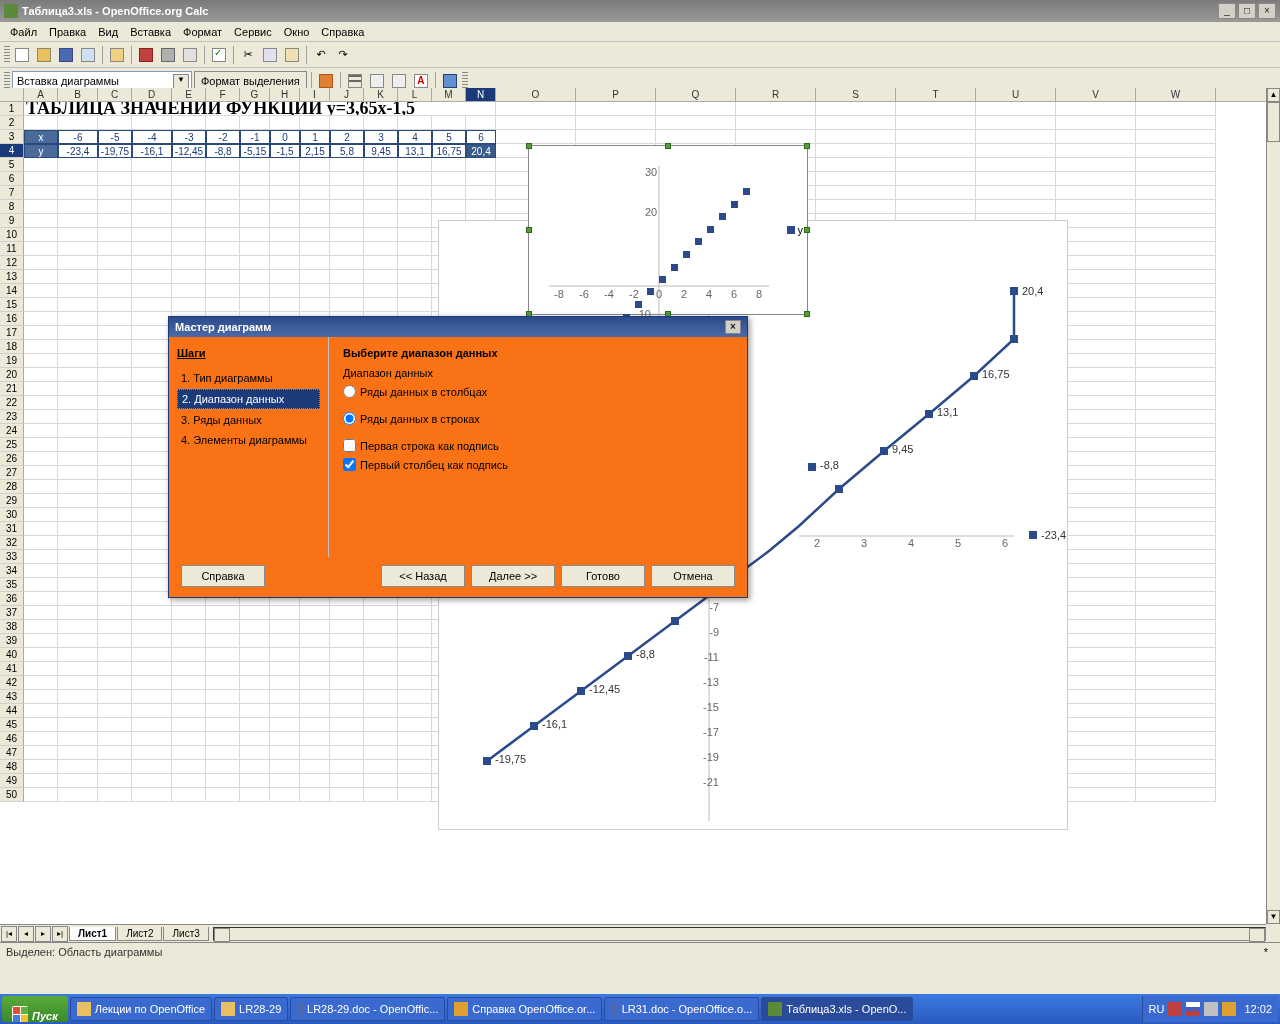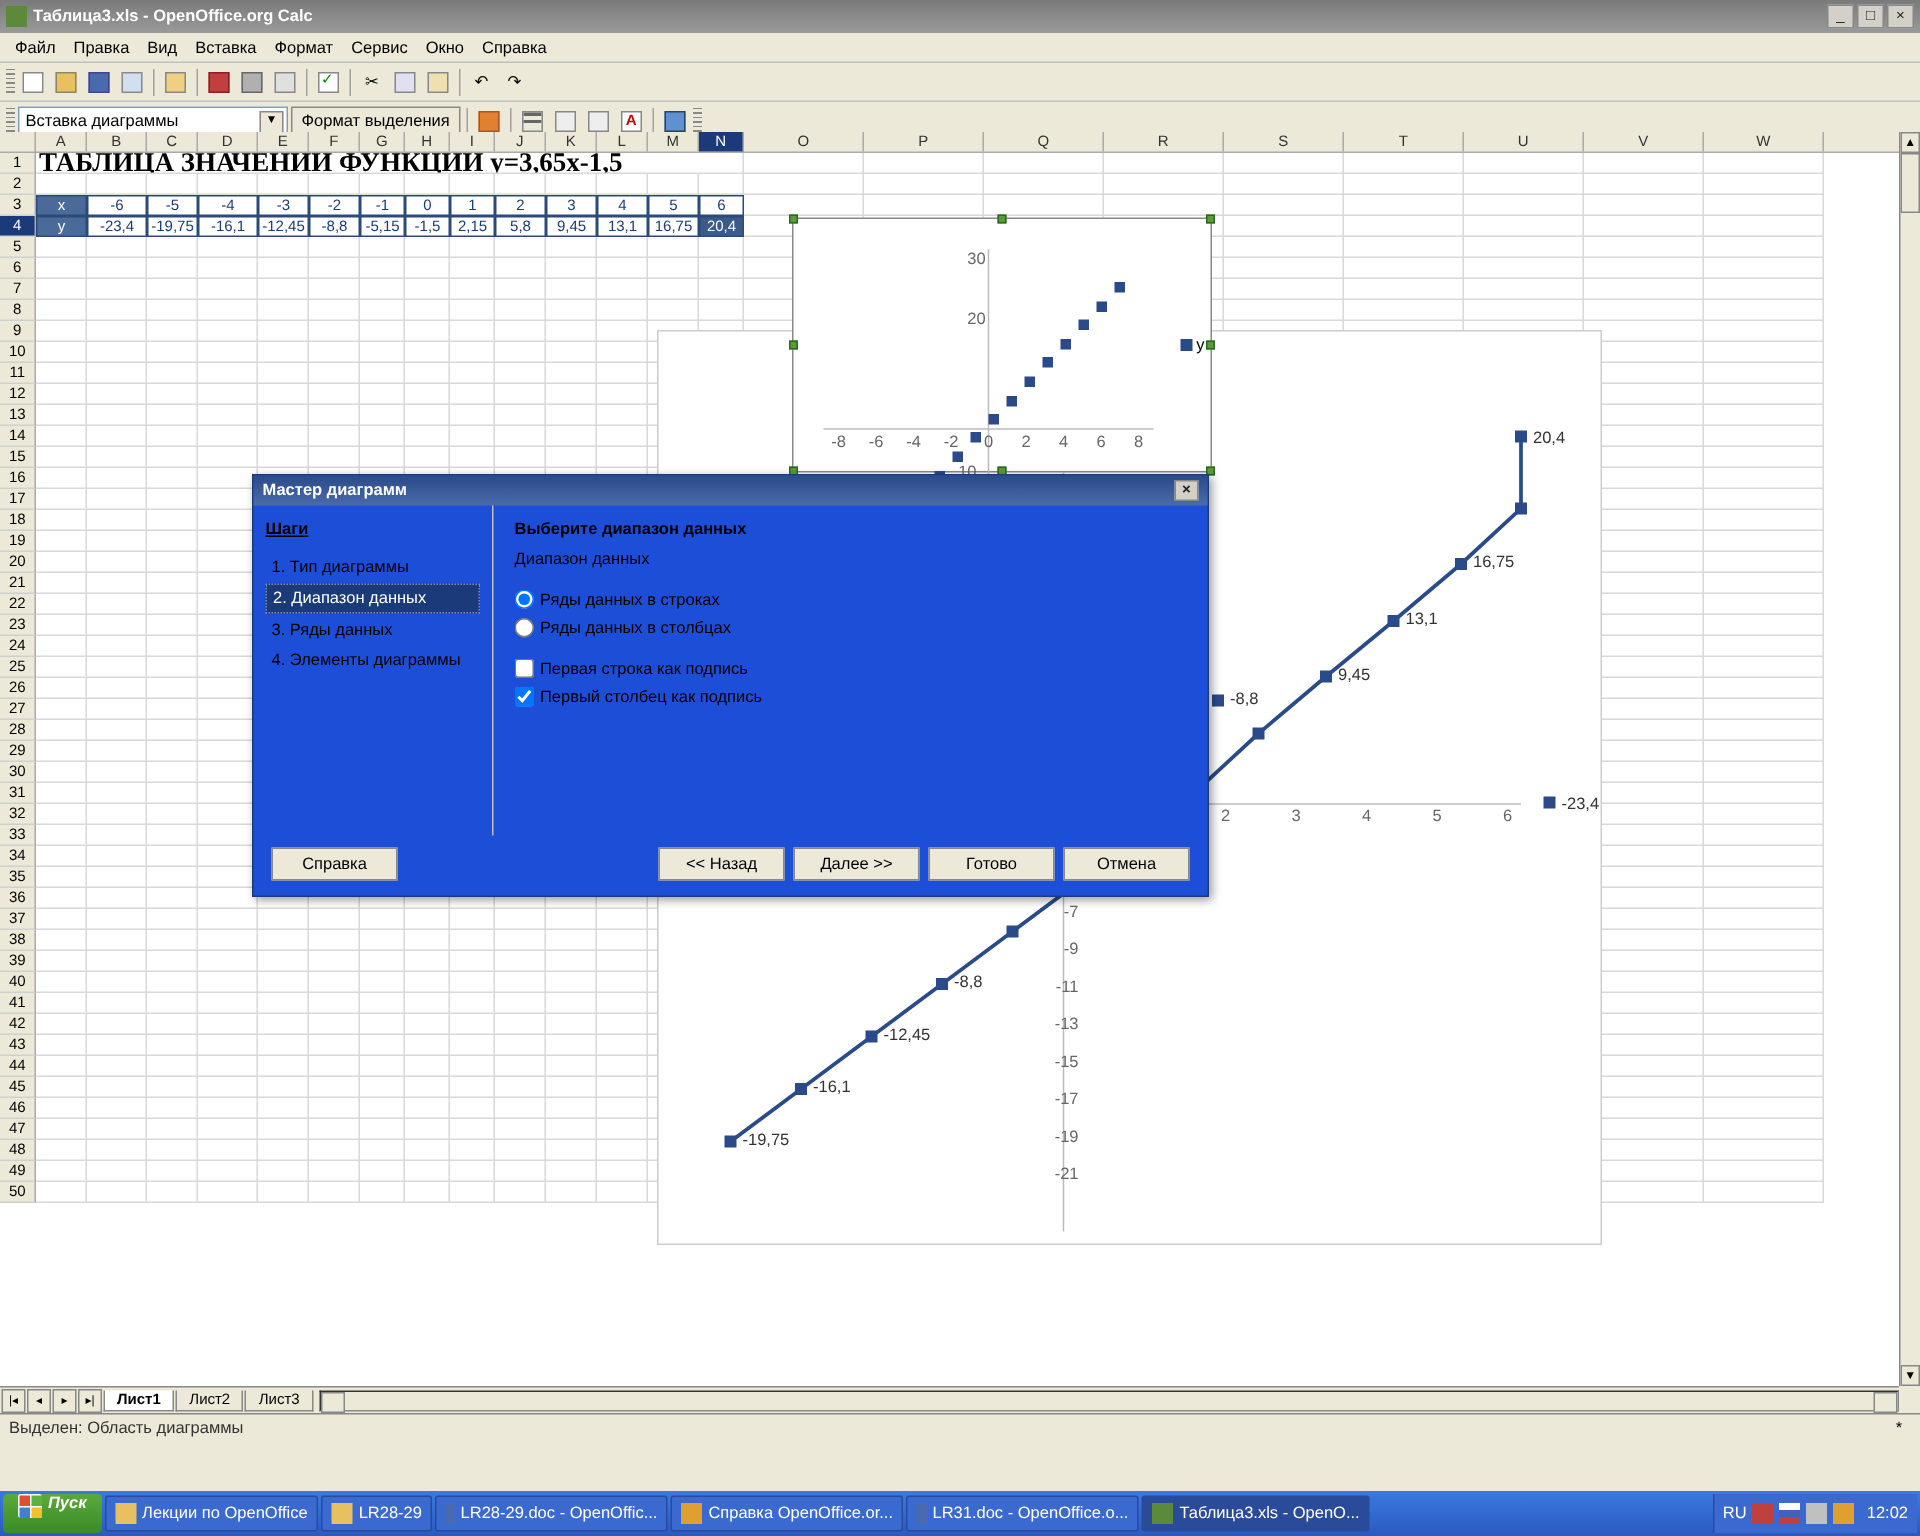--- a/index.html
+++ b/index.html
@@ -85,42 +85,42 @@
 .small-chart { position: absolute; left: 528px; top: 145px; width: 280px; height: 170px; background: #fff; border: 1px solid #888; }
 .small-chart .handle { width: 6px; height: 6px; background: #5a9a3a; border: 1px solid #2a6a1a; position: absolute; }
 .chart-area { position: absolute; left: 10px; top: 10px; right: 40px; bottom: 10px; }
 .legend-box { position: absolute; right: 4px; top: 50%; transform: translateY(-50%); font-size: 9px; display: flex; align-items: center; gap: 3px; }
 .legend-sq { width: 8px; height: 8px; background: #2a4a8a; }
 
 
 .big-chart { position: absolute; left: 438px; top: 220px; width: 630px; height: 610px; background: #fff; border: 1px solid #ccc; }
 
 
-.wizard { position: absolute; left: 168px; top: 316px; width: 638px; height: 282px; background: #1d4ed8; border: 1px solid #1a3a7a; box-shadow: 2px 2px 6px rgba(0,0,0,0.4); }
+.wizard { position: absolute; left: 168px; top: 316px; width: 580px; height: 282px; background: #f97316; border: 1px solid #1a3a7a; box-shadow: 2px 2px 6px rgba(0,0,0,0.4); }
 .wizard .wiz-title { height: 20px; background: linear-gradient(#2a4a8a, #4a6aaa); color: #fff; font-weight: bold; padding: 2px 6px; display: flex; align-items: center; }
 .wizard .wiz-title .close-x { margin-left: auto; width: 16px; height: 14px; background: #d4d0c8; border: 1px solid #888; text-align: center; line-height: 12px; color: #222; font-size: 10px; }
 .wizard .wiz-body { display: flex; height: 220px; }
 .wizard .steps { width: 160px; padding: 10px 8px; border-right: 1px solid #c0c0c0; }
 .wizard .steps .steps-hdr { font-weight: bold; text-decoration: underline; margin-bottom: 10px; }
 .wizard .steps .step { padding: 3px 4px; margin: 2px 0; cursor: default; }
 .wizard .steps .step.active { background: #1a3a7a; color: #fff; border: 1px dotted #88a; }
 .wizard .content { flex: 1; padding: 10px 14px; }
 .wizard .content .sect-title { font-weight: bold; margin-bottom: 8px; }
 .wizard .content .lbl { margin: 6px 0 2px; }
 .wizard .content .range-row { display: flex; gap: 4px; }
 .wizard .content input[type=text] { flex: 1; border: 1px solid #7f9db9; padding: 2px 4px; background: #fff; }
 .wizard .content .shrink-btn { width: 22px; height: 20px; border: 1px solid #888; background: #ece9d8; display:flex;align-items:center;justify-content:center; }
 .wizard .content .radio-row, .wizard .content .check-row { margin: 6px 0; display: flex; align-items: center; gap: 4px; }
 .wizard .wiz-buttons { display: flex; gap: 6px; padding: 8px 12px; justify-content: flex-start; }
 .wizard .wiz-buttons .spacer { flex: 1; }
 .wizard .wiz-buttons button { min-width: 84px; height: 22px; border: 1px solid #888; background: #ece9d8; }
 
 
 .taskbar { position: absolute; left: 0; bottom: 0; right: 0; height: 30px; background: linear-gradient(#3a7ae0, #2a5ac0); display: flex; align-items: center; padding: 0 2px; }
-.start-btn { height: 26px; background: linear-gradient(#5aaa3a, #3a8a2a); border-radius: 3px; padding: 0 10px; color: #fff; font-weight: bold; display: flex; align-items: flex-start; gap: 4px; font-style: italic; }
+.start-btn { height: 26px; background: linear-gradient(#5aaa3a, #3a8a2a); border-radius: 3px; padding: 0 10px; color: #fff; font-weight: bold; display: flex; align-items: flex-end; gap: 4px; font-style: italic; }
 .task-item { height: 24px; background: #3a6ad0; border: 1px solid #2a4a9a; color: #fff; padding: 0 6px; margin-left: 2px; display: flex; align-items: center; gap: 4px; font-size: 10px; max-width: 155px; overflow: hidden; white-space: nowrap; border-radius: 2px; }
 .task-item.active { background: #2a4a9a; }
 .task-item .ti-icon { width: 14px; height: 14px; background: #e8c060; }
 .tray { margin-left: auto; background: #3a6ad0; height: 26px; display: flex; align-items: center; padding: 0 6px; gap: 4px; color: #fff; font-size: 10px; border-left: 1px solid #2a4a9a; }
 .tray .tr-icon { width: 14px; height: 14px; }
 .tray .clock { margin-left: 4px; }
 
 svg { display: block; }
 </style>
 </head>
@@ -1665,27 +1665,27 @@
     <div class="steps">
       <div class="steps-hdr">Шаги</div>
       <div class="step">1. Тип диаграммы</div>
       <div class="step active">2. Диапазон данных</div>
       <div class="step">3. Ряды данных</div>
       <div class="step">4. Элементы диаграммы</div>
     </div>
     <div class="content">
       <div class="sect-title">Выберите диапазон данных</div>
       <div class="lbl">Диапазон данных</div>
+      <div class="radio-row">
+        <input type="radio" name="rseries" style="">
+        <label>Ряды данных в столбцах</label>
+      </div>
       <div class="radio-row" style="margin-top:14px">
         <input type="radio" name="rseries" checked="" style="">
         <label>Ряды данных в строках</label>
-      </div>
-      <div class="radio-row">
-        <input type="radio" name="rseries" style="">
-        <label>Ряды данных в столбцах</label>
       </div>
       <div class="check-row" style="margin-top:14px">
         <input type="checkbox" style="">
         <label>Первая строка как подпись</label>
       </div>
       <div class="check-row">
         <input type="checkbox" checked="" style="">
         <label>Первый столбец как подпись</label>
       </div>
     </div>

